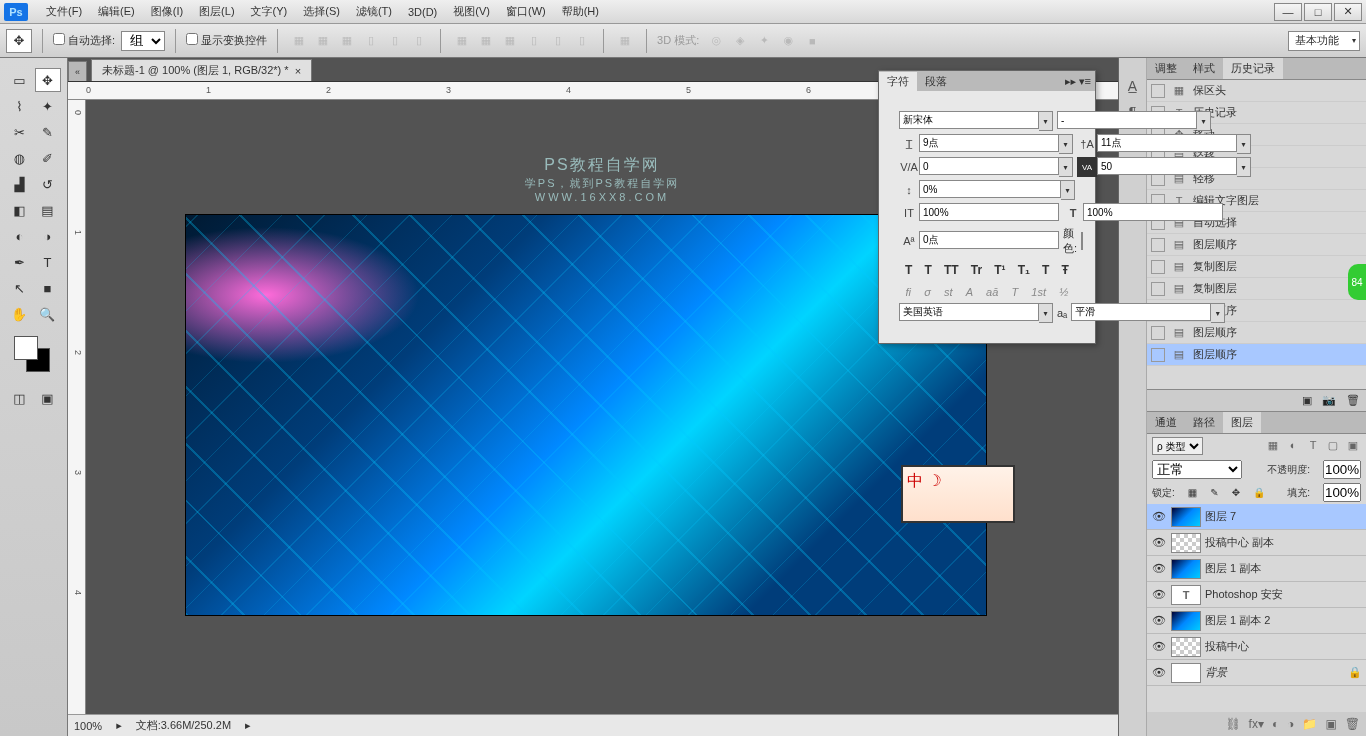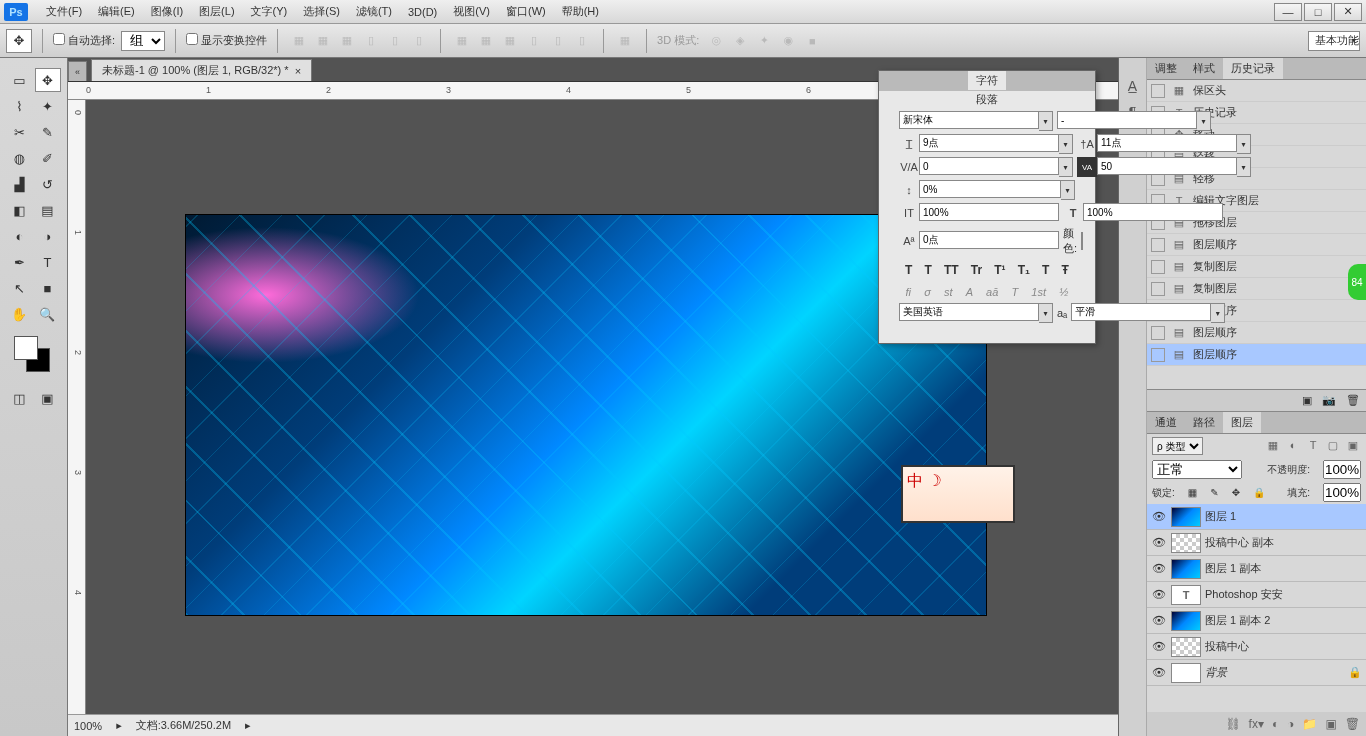--- a/index.html
+++ b/index.html
@@ -12,21 +12,21 @@
 .win-btn { width: 28px; height: 18px; border: 1px solid #888; background: linear-gradient(#f5f5f5,#ddd); display: flex; align-items: center; justify-content: center; font-size: 11px; }
 
 .toolbar { height: 34px; background: linear-gradient(#e9e9e9,#cfcfcf); display: flex; align-items: center; padding: 0 6px; border-bottom: 1px solid #777; gap: 6px; }
 .t-sel { height: 20px; border: 1px solid #888; background: #fff; padding: 0 4px; }
 .t-sep { width: 1px; height: 24px; background: #999; margin: 0 4px; }
 .t-chk { display: flex; align-items: flex-start; gap: 3px; }
 .t-chk input { width: 12px; height: 12px; }
 .t-icons { display: flex; gap: 2px; }
 .t-icon { width: 22px; height: 22px; border: 1px solid transparent; display: flex; align-items: center; justify-content: center; color: #888; }
 .t-icon.dim { opacity: .4; }
-.mode-sel { margin-left: auto; height: 20px; border: 1px solid #888; background: #fff; padding: 0 0 0 6px; display: flex; align-items: center; position: relative; }
+.mode-sel { margin-left: auto; height: 20px; border: 1px solid #888; background: #fff; padding: 0 20px 0 6px; display: flex; align-items: center; position: relative; }
 .mode-sel:after { content: "▾"; position: absolute; right: 3px; font-size: 8px; }
 
 .main { display: flex; height: 678px; }
 .tools { width: 68px; background: linear-gradient(#d8d8d8,#c8c8c8); border-right: 1px solid #777; display: flex; flex-direction: column; align-items: center; padding-top: 10px; }
 .tool-grid { display: grid; grid-template-columns: 26px 26px; gap: 2px; }
 .tool { width: 26px; height: 24px; border: 1px solid transparent; display: flex; align-items: center; justify-content: center; font-size: 13px; color: #333; }
 .tool.sel { background: #fff; border: 1px solid #888; }
 .swatches { margin-top: 10px; position: relative; width: 40px; height: 40px; }
 .sw-fg { position: absolute; width: 24px; height: 24px; background: #fff; border: 1px solid #555; top: 0; left: 0; }
 .sw-bg { position: absolute; width: 24px; height: 24px; background: #000; border: 1px solid #555; top: 12px; left: 12px; }
@@ -47,21 +47,21 @@
 .watermark { position:absolute; top:55px; left:50%; transform:translateX(-50%); text-align:center; color:#9bb; font-size:16px; letter-spacing:2px; }
 .watermark div:nth-child(2){font-size:11px;}
 .watermark div:nth-child(3){font-size:11px; letter-spacing:3px;}
 .overlay { position:absolute; top:365px; left:815px; width:114px; height:58px; background: linear-gradient(#fff2e8,#ffe0cc); border: 2px solid #333; }
 .overlay span{ font-size:16px; color:#c00; position:absolute; top:4px; left:4px;}
 .statusbar { height: 22px; background: #e8e8e8; border-top: 1px solid #999; display: flex; align-items: center; padding: 0 6px; gap: 14px; font-size: 11px; }
 
 .panels { width: 248px; background: #d0d0d0; border-left: 1px solid #666; display:flex; }
 .panel-icons { width: 28px; background: #d0d0d0; border-right: 1px solid #aaa; display: flex; flex-direction: column; align-items: center; padding-top: 20px; gap: 10px; font-size: 14px; color: #555;}
 .char-panel { position: absolute; top: 70px; right: 270px; width: 218px; background: #e8e8e8; border: 1px solid #666; box-shadow: 2px 2px 6px rgba(0,0,0,.3); z-index: 10; }
-.char-panel .cp-tabs { display:flex; background:#bababa; height: 20px; align-items:center; font-size:11px;flex-direction:column;}
+.char-panel .cp-tabs { display:flex; background:#bababa; height: 20px; align-items:center; font-size:11px;}
 .char-panel .cp-tab { padding: 2px 8px;}
 .char-panel .cp-tab.act{background:#e8e8e8;}
 .cp-body { padding: 20px; display:flex; flex-direction:column; gap:3px;}
 .cp-row { display:flex; gap:4px; align-items:center;}
 .cp-field { flex:1; height:20px; display:flex;}
 .cp-field .lbl{ width:20px; display:flex; align-items:center; justify-content:center; font-size:11px; color:#444;}
 .cp-field input, .cp-sel { flex:1; border:1px solid #888; background:#fff; height:18px; font-size:10px; padding:0 3px;}
 .cp-field .dd{width:14px; border:1px solid #888; border-left:none; background:#ddd; display:flex; align-items:center; justify-content:center; font-size:8px;}
 .cp-btns { display:flex; justify-content:space-around; padding: 4px 0; font-size:12px; font-weight:bold;}
 .cp-btns2 { display:flex; justify-content:space-around; padding: 2px 0; font-size:11px; font-style:italic; color:#888;}
@@ -225,20 +225,25 @@
       </div>
     <div class="canvas-body">
       <div class="ruler-v" id="ruler-v">
           <span style="top: 10px;">0</span>
           <span style="top: 130px;">1</span>
           <span style="top: 250px;">2</span>
           <span style="top: 370px;">3</span>
           <span style="top: 490px;">4</span>
         </div>
       <div class="canvas-inner">
+        <div class="watermark">
+          <div>PS教程自学网</div>
+          <div>学PS，就到PS教程自学网</div>
+          <div>WWW.16XX8.COM</div>
+        </div>
         <div class="image"></div>
         <div class="overlay">
             <span>中 ☽</span>
           </div>
       </div>
     </div>
     <div class="statusbar">
       <span>100%</span>
       <span>▸</span>
       <span>文档:3.66M/250.2M</span>
@@ -284,21 +289,21 @@
             <span>轻移</span>
           </div>
           <div class="hist-item">
             <div class="hist-chk"></div>
             <div class="hist-ico">T</div>
             <span>编辑文字图层</span>
           </div>
           <div class="hist-item">
             <div class="hist-chk"></div>
             <div class="hist-ico">▤</div>
-            <span>拖移图层</span>
+            <span>自动选择</span>
           </div>
           <div class="hist-item">
             <div class="hist-chk"></div>
             <div class="hist-ico">▤</div>
             <span>图层顺序</span>
           </div>
           <div class="hist-item">
             <div class="hist-chk"></div>
             <div class="hist-ico">▤</div>
             <span>复制图层</span>
@@ -357,21 +362,21 @@
           <span>✎</span>
           <span>✥</span>
           <span>🔒</span>
           <span class="spacer">填充:</span>
           <input style="width: 38px;" value="100%">
         </div>
         <div class="layer-list" id="layer-list">
             <div class="layer sel">
               <div class="lyr-eye">👁</div>
               <div class="lyr-thumb img"></div>
-              <span>图层 1</span>
+              <span>图层 7</span>
             </div>
             <div class="layer">
               <div class="lyr-eye">👁</div>
               <div class="lyr-thumb check"></div>
               <span>投稿中心 副本</span>
             </div>
             <div class="layer">
               <div class="lyr-eye">👁</div>
               <div class="lyr-thumb img"></div>
               <span>图层 1 副本</span>

